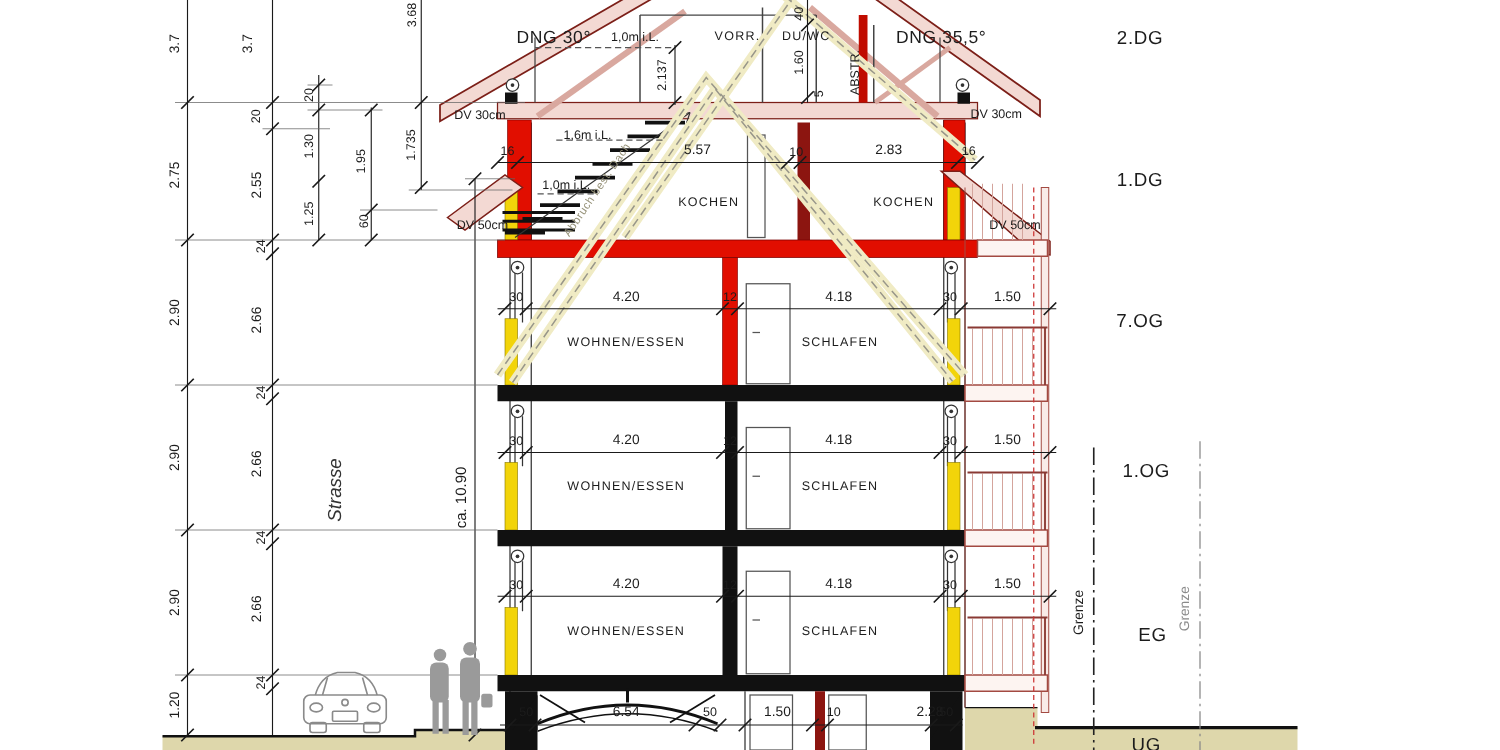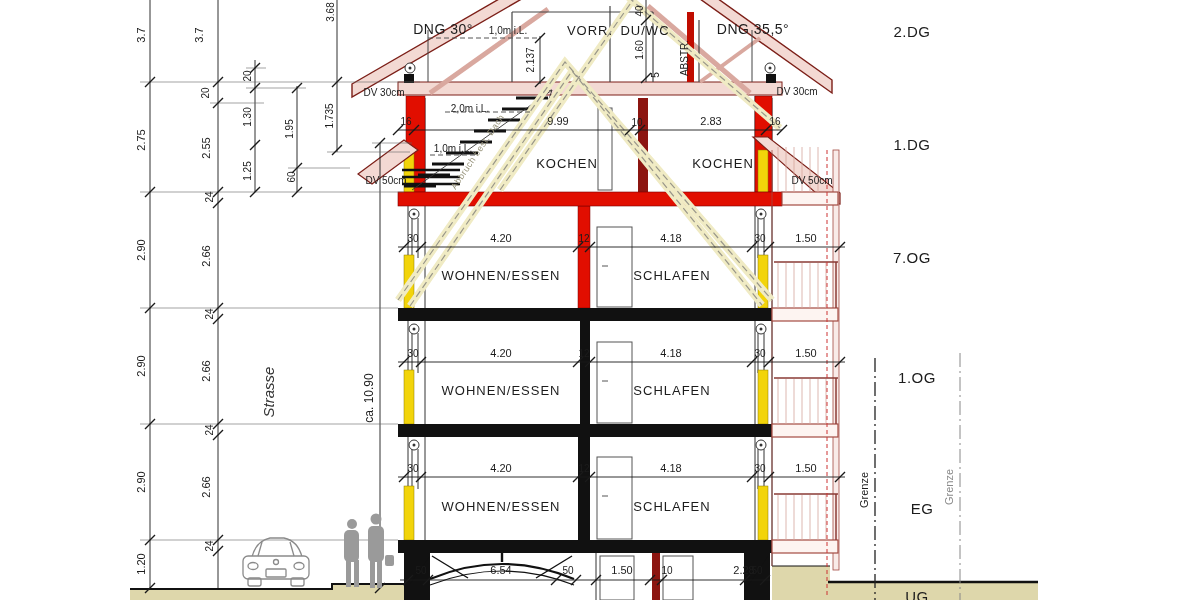--- a/index.html
+++ b/index.html
@@ -3,21 +3,21 @@
 <meta charset="utf-8">
 <style>
   html,body{margin:0;padding:0;background:#fff;}
   #canvas{position:relative;width:1200px;height:600px;background:#fff;overflow:hidden;
           font-family:"Liberation Sans",sans-serif;}
   #draw{position:absolute;left:0;top:0;}
   .lbl{position:absolute;transform:translate(-50%,-50%);font-size:11px;color:#1c1c1c;
        white-space:nowrap;line-height:1;}
   .v{transform:translate(-50%,-50%) rotate(-90deg);}
   .s10{font-size:10px;}
-  .s13{font-size:13px;letter-spacing:1px;}
+  .s13{font-size:10px;letter-spacing:1px;}
   .s14{font-size:14px;letter-spacing:.5px;}
   .s15{font-size:15px;letter-spacing:.5px;}
   .italic{font-style:italic;font-size:15px;color:#333;}
   .gray{color:#8a8a8a;}
   .diag{transform:translate(-50%,-50%) rotate(-56deg);color:#97937a;font-size:9px;letter-spacing:.5px;}
 </style>
 </head>
 <body>
 
 <div id="canvas">
@@ -324,22 +324,22 @@
 <div class="lbl s15" style="left:912px;top:31px">2.DG</div>
 <div class="lbl s15" style="left:912px;top:144px">1.DG</div>
 <div class="lbl s15" style="left:912px;top:257px">7.OG</div>
 <div class="lbl s15" style="left:917px;top:377px">1.OG</div>
 <div class="lbl s15" style="left:922px;top:508px">EG</div>
 <div class="lbl s15" style="left:917px;top:596px">UG</div>
 
 <div class="lbl s10" style="left:384px;top:93px">DV 30cm</div>
 <div class="lbl s10" style="left:797px;top:92px">DV 30cm</div>
 <div class="lbl s10" style="left:406px;top:122px">16</div>
-<div class="lbl s10" style="left:470px;top:109px">2,0m i.L.</div>
-<div class="lbl" style="left:558px;top:121px">9.99</div>
+<div class="lbl s10" style="left:470px;top:109px">1,6m i.L.</div>
+<div class="lbl" style="left:558px;top:121px">5.57</div>
 <div class="lbl s10" style="left:637px;top:123px">10</div>
 <div class="lbl" style="left:711px;top:121px">2.83</div>
 <div class="lbl s10" style="left:775px;top:122px">16</div>
 <div class="lbl s10" style="left:453px;top:149px">1,0m i.L.</div>
 <div class="lbl s13" style="left:567px;top:163px">KOCHEN</div>
 <div class="lbl s13" style="left:723px;top:163px">KOCHEN</div>
 <div class="lbl s10" style="left:386px;top:181px">DV 50cm</div>
 <div class="lbl s10" style="left:812px;top:181px">DV 50cm</div>
 <div class="lbl diag" style="left:478px;top:152px">Abbruch best. Dach</div>
 

